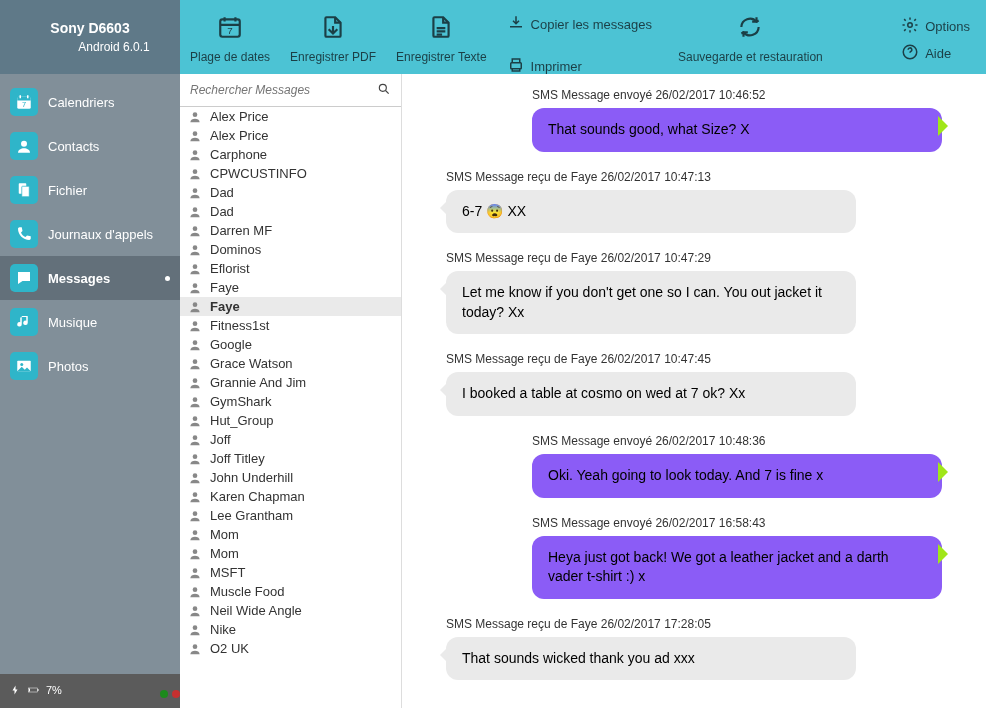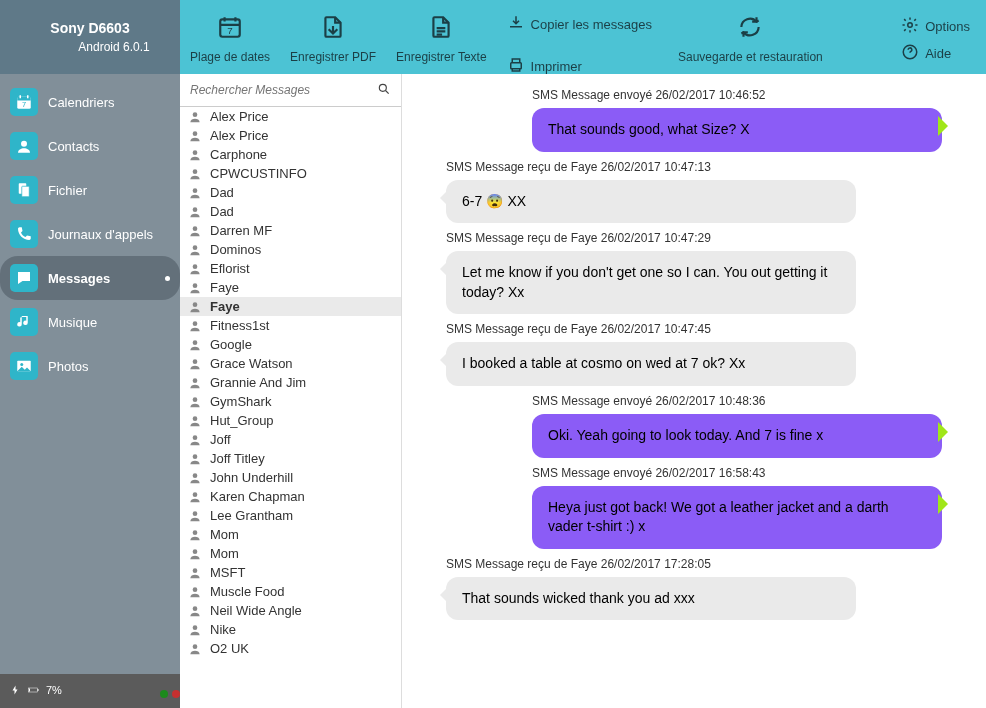--- a/index.html
+++ b/index.html
@@ -20,21 +20,21 @@
 .toolbar-inline svg { width: 18px; height: 18px; }
 .toolbar-right { margin-left: auto; display: flex; flex-direction: column; gap: 6px; padding: 8px 16px; }
 
 
 .main { flex: 1; display: flex; min-height: 0; }
 
 
 .sidebar { width: 180px; background: #818f99; color: #fff; display: flex; flex-direction: column; }
 .nav { flex: 1; padding-top: 6px; }
 .nav-item { display: flex; align-items: center; padding: 8px 10px; cursor: pointer; font-size: 13px; }
-.nav-item.active { background: #63707a; font-weight: bold; border-radius: 18px; }
+.nav-item.active { background: #63707a; font-weight: bold; }
 .nav-item.active .dot { width: 5px; height: 5px; border-radius: 50%; background: #fff; margin-left: auto; }
 .nav-item .nav-icon { width: 28px; height: 28px; border-radius: 5px; background: #2fb5c9; margin-right: 10px; display: flex; align-items: center; justify-content: center; }
 .nav-item .nav-icon svg { width: 18px; height: 18px; fill: #fff; }
 .nav-item span.label { flex: 1; }
 .sidebar-footer { padding: 6px 0 8px 0; font-size: 11px; background: #5b5b5b; }
 .sidebar-footer .row { display: flex; align-items: center; padding: 4px 10px; gap: 6px; }
 .sidebar-footer svg { width: 12px; height: 12px; fill: #fff; }
 .status-dots { display: flex; align-items: center; gap: 4px; position: absolute; bottom: 10px; left: 160px; }
 .status-dots .d { width: 8px; height: 8px; border-radius: 50%; }
 .status-dots .g { background: #1c8a1c; }
@@ -52,21 +52,21 @@
 .contact { display: flex; align-items: center; padding: 2px 8px; font-size: 13px; color: #333; cursor: pointer; }
 .contact.active { background: #eaeaea; font-weight: bold; }
 .contact .cicon { width: 14px; height: 14px; margin-right: 8px; }
 .contact .cicon svg { fill: #888; }
 
 
 .chat-panel { flex: 1; background: #fff; overflow-y: scroll; padding: 14px 26px 14px 20px; position: relative; }
 .chat-panel::-webkit-scrollbar { width: 16px; }
 .chat-panel::-webkit-scrollbar-track { background: #f3f3f3; }
 .chat-panel::-webkit-scrollbar-thumb { background: #ccc; border: 3px solid #f3f3f3; border-radius: 8px; }
-.msg { margin-bottom: 8px; }
+.msg { margin-bottom: 18px; }
 .msg .meta { font-size: 12px; color: #333; margin-bottom: 6px; }
 .bubble { padding: 12px 16px; border-radius: 12px; font-size: 14px; color: #000; max-width: 430px; position: relative; line-height: 1.4; }
 .msg.sent { display: flex; flex-direction: column; align-items: flex-start; padding-left: 110px; }
 .msg.sent .bubble { background: #8b5cf6; }
 .msg.sent .bubble::after { content: ''; position: absolute; right: -16px; top: 8px; border: 10px solid transparent; border-left-color: #a0e619; }
 .msg.received .bubble { background: #eaeaea; }
 .msg.received .bubble::before { content: ''; position: absolute; left: -16px; top: 8px; border: 10px solid transparent; border-right-color: #eaeaea; }
 .msg.received { padding-left: 24px; }
 .msg.sent .meta { margin-left: 0; }
 .msg.sent .bubble { width: 410px; }
@@ -464,21 +464,21 @@
       <div class="msg sent">
         <div class="meta">SMS Message envoyé 26/02/2017 10:46:52</div>
         <div class="bubble">That sounds good, what Size? X</div>
       </div>
       <div class="msg received">
         <div class="meta">SMS Message reçu de Faye 26/02/2017 10:47:13</div>
         <div class="bubble">6-7 😨 XX</div>
       </div>
       <div class="msg received">
         <div class="meta">SMS Message reçu de Faye 26/02/2017 10:47:29</div>
-        <div class="bubble">Let me know if you don't get one so I can. You out getting it today? Xx</div>
+        <div class="bubble">Let me know if you don't get one so I can. You out jacket it today? Xx</div>
       </div>
       <div class="msg received">
         <div class="meta">SMS Message reçu de Faye 26/02/2017 10:47:45</div>
         <div class="bubble">I booked a table at cosmo on wed at 7 ok? Xx</div>
       </div>
       <div class="msg sent">
         <div class="meta">SMS Message envoyé 26/02/2017 10:48:36</div>
         <div class="bubble">Oki. Yeah going to look today. And 7 is fine x</div>
       </div>
       <div class="msg sent">

